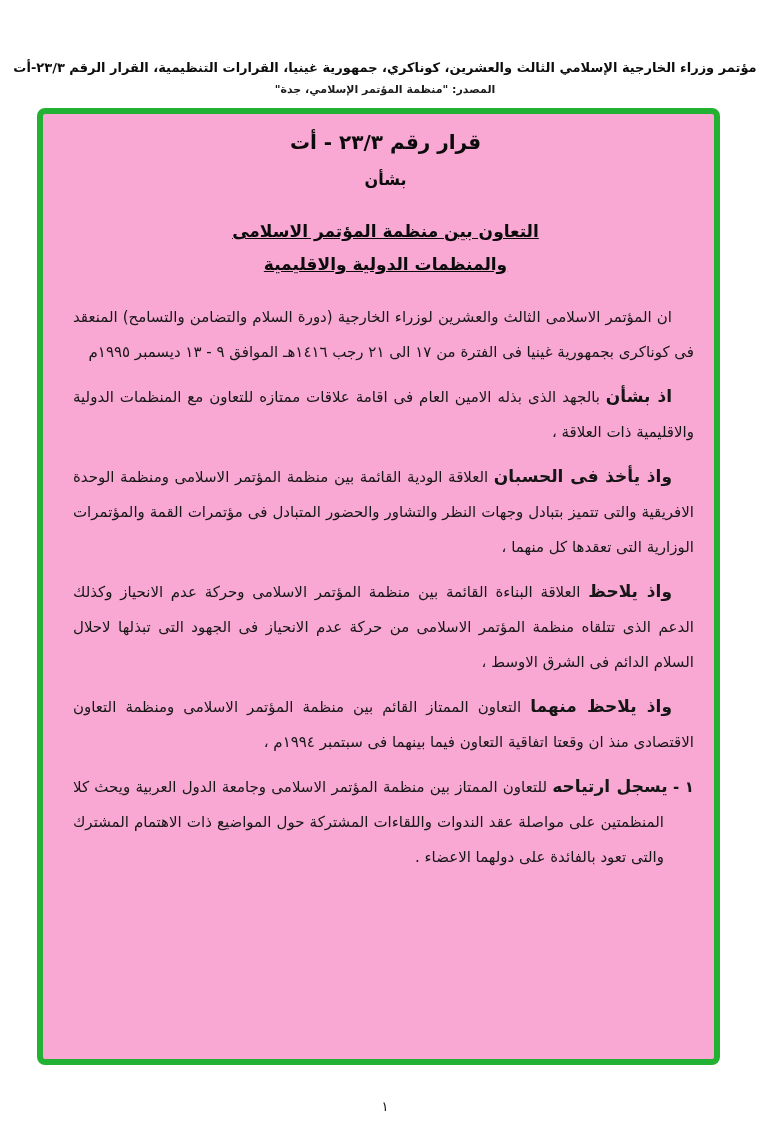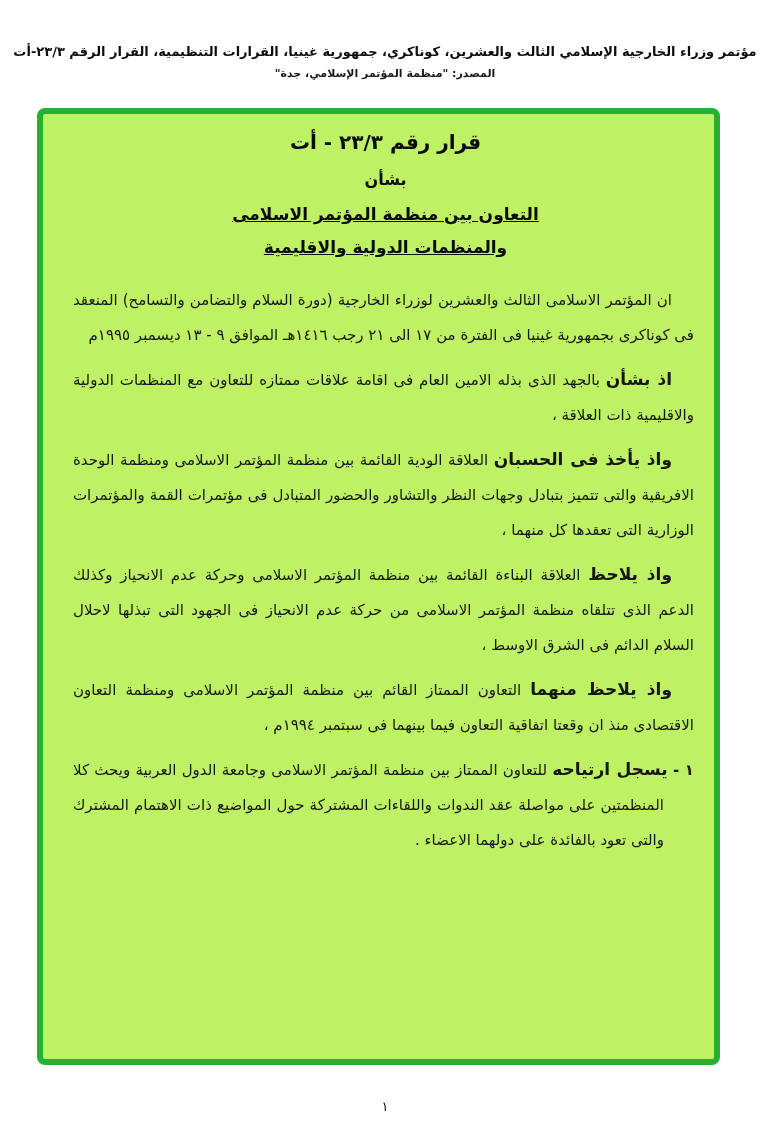--- a/index.html
+++ b/index.html
@@ -10,21 +10,21 @@
   body {
     width: 770px;
     height: 1130px;
     position: relative;
     font-family: "DejaVu Sans", sans-serif;
     color: #151515;
     overflow: hidden;
   }
   .doc-header {
     position: absolute;
-    top: 44px;
+    top: 60px;
     left: 0;
     right: 0;
     direction: rtl;
     text-align: center;
   }
   .doc-header .line1 {
     font-size: 13px;
     font-weight: bold;
     letter-spacing: 0px;
     color: #0d0d0d;
@@ -37,41 +37,41 @@
   }
   .green-box {
     position: absolute;
     left: 37px;
     top: 108px;
     width: 683px;
     height: 957px;
     box-sizing: border-box;
     border: 6px solid var(--accent-green, #22b132);
     border-radius: 8px;
-    background: #bef264;
+    background: #f9a8d4;
   }
   .content {
     direction: rtl;
     padding: 14px 16px 0 30px;
   }
   .title-block {
     text-align: center;
     font-weight: bold;
     margin-bottom: 24px;
     color: #0b0b0b;
   }
   .title-l1 {
     font-size: 20px;
     line-height: 28px;
     margin-bottom: 13px;
   }
   .title-l2 {
     font-size: 16px;
     line-height: 22px;
-    margin-bottom: 11px;
+    margin-bottom: 28px;
   }
   .title-l3, .title-l4 {
     font-size: 17px;
     line-height: 24px;
     margin-bottom: 9px;
     text-decoration: underline;
   }
   .para {
     font-size: 15px;
     line-height: 35px;

